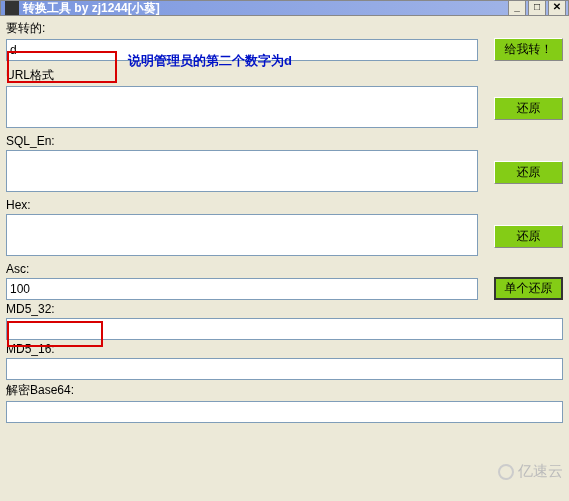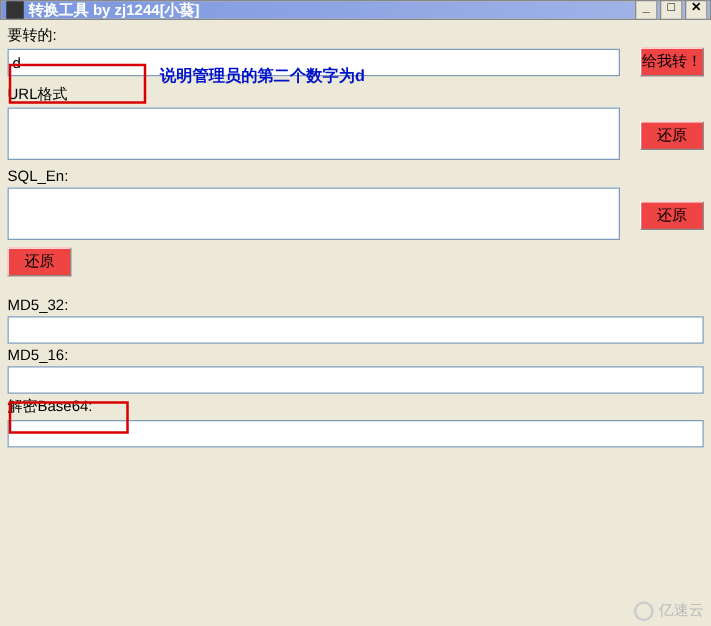--- a/index.html
+++ b/index.html
@@ -76,23 +76,23 @@
     width: 100%;
     height: 42px;
     border: 1px solid #7f9db9;
     background: #fff;
     font-family: inherit;
     font-size: 12px;
     padding: 1px 3px;
     resize: none;
   }
   .btn {
-    width: 51px;
+    width: 69px;
     height: 23px;
-    background: #ef4444;
+    background: #84cc16;
     border: 1px solid #888;
     border-top-color: #fff;
     border-left-color: #fff;
     font-family: inherit;
     font-size: 12px;
     cursor: pointer;
     white-space: nowrap;
   }
   .btn-restore {
     margin-bottom: 8px;
@@ -124,22 +124,22 @@
     left: 128px;
     top: 36px;
     color: #0012c7;
     font-weight: bold;
     font-size: 13px;
     pointer-events: none;
   }
   .watermark {
     position: absolute;
     right: 6px;
-    bottom: 4px;
-    font-size: 12px;
+    bottom: 20px;
+    font-size: 15px;
     color: #bbb;
     font-family: "Microsoft YaHei", sans-serif;
     display: flex;
     align-items: center;
     gap: 4px;
   }
   .watermark-icon {
     width: 16px;
     height: 16px;
     border: 2px solid #ccc;
@@ -187,25 +187,36 @@
     <div class="field-col">
       <div class="field-label">SQL_En:</div>
       <textarea class="multiline" style=""></textarea>
     </div>
     <button class="btn btn-restore">还原</button>
   </div>
 
   <div class="section-gap"></div>
 
   <div class="field-row">
+    <div class="field-col">
+      <div class="field-label">Hex:</div>
+      <textarea class="multiline" style=""></textarea>
+    </div>
     <button class="btn btn-restore">还原</button>
   </div>
 
   <div class="section-gap"></div>
 
+  <div class="field-row">
+    <div class="field-col">
+      <div class="field-label">Asc:</div>
+      <input class="text-input" value="100" style="">
+    </div>
+    <button class="btn" style="border:2px solid #333;">单个还原</button>
+  </div>
 
   <div class="field-col" style="margin-top:2px;">
     <div class="field-label">MD5_32:</div>
     <input class="text-input" value="" style="">
   </div>
 
   <div class="field-col" style="margin-top:2px;">
     <div class="field-label">MD5_16:</div>
     <input class="text-input" value="" style="">
   </div>

